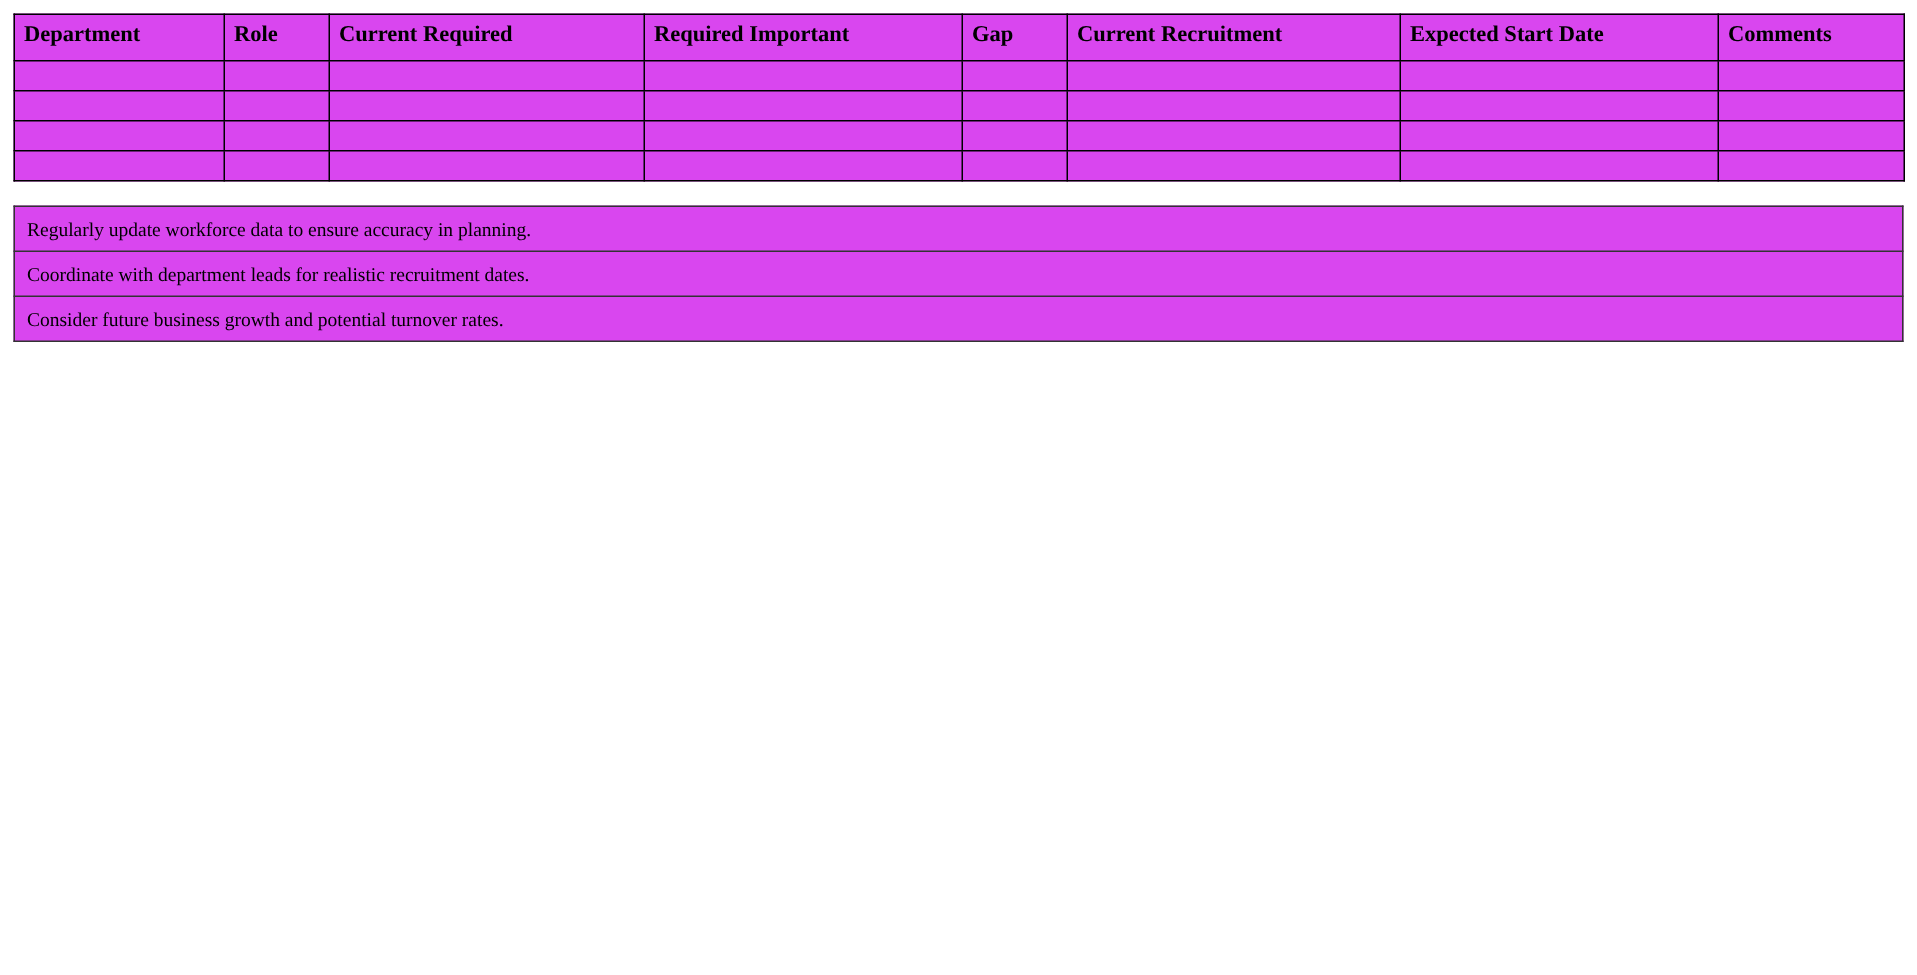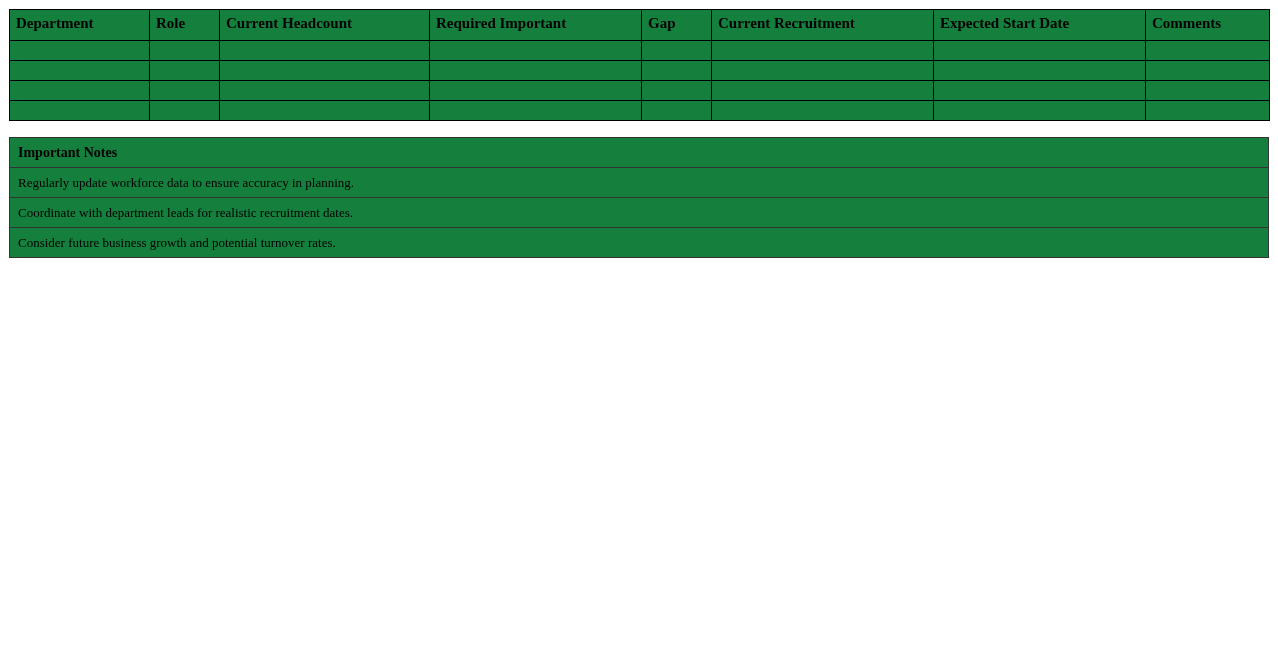--- a/index.html
+++ b/index.html
@@ -18,21 +18,21 @@
     position: relative;
     width: 1278px;
     height: 650px;
     box-sizing: border-box;
     padding: 9px 9px 0 9px;
   }
   table {
     border-collapse: collapse;
     table-layout: fixed;
     width: 1260px;
-    background: #15803d;
+    background: #d946ef;
   }
   table.workforce-table td,
   table.workforce-table th {
     border: 1px solid #000000;
     padding: 2px 6px;
     font-size: 15px;
     line-height: 18px;
     vertical-align: top;
     height: 18px;
     text-align: left;
@@ -90,21 +90,21 @@
         <col class="c-req">
       <col class="c-gap">
         <col class="c-plan">
         <col class="c-date">
         <col class="c-comm">
     </colgroup>
     <thead>
       <tr>
         <th>Department</th>
         <th>Role</th>
-        <th>Current Headcount</th>
+        <th>Current Required</th>
         <th>Required Important</th>
         <th>Gap</th>
         <th>Current Recruitment</th>
         <th>Expected Start Date</th>
         <th>Comments</th>
       </tr>
     </thead>
     <tbody>
       <tr>
         <td></td>
@@ -147,23 +147,20 @@
         <td></td>
       </tr>
     </tbody>
   </table>
 
   <div class="spacer"></div>
 
   <table class="notes-table">
     <tbody>
       <tr>
-        <td class="notes-header">Important Notes</td>
-      </tr>
-      <tr>
         <td>Regularly update workforce data to ensure accuracy in planning.</td>
       </tr>
       <tr>
         <td>Coordinate with department leads for realistic recruitment dates.</td>
       </tr>
       <tr>
         <td>Consider future business growth and potential turnover rates.</td>
       </tr>
     </tbody>
   </table>

